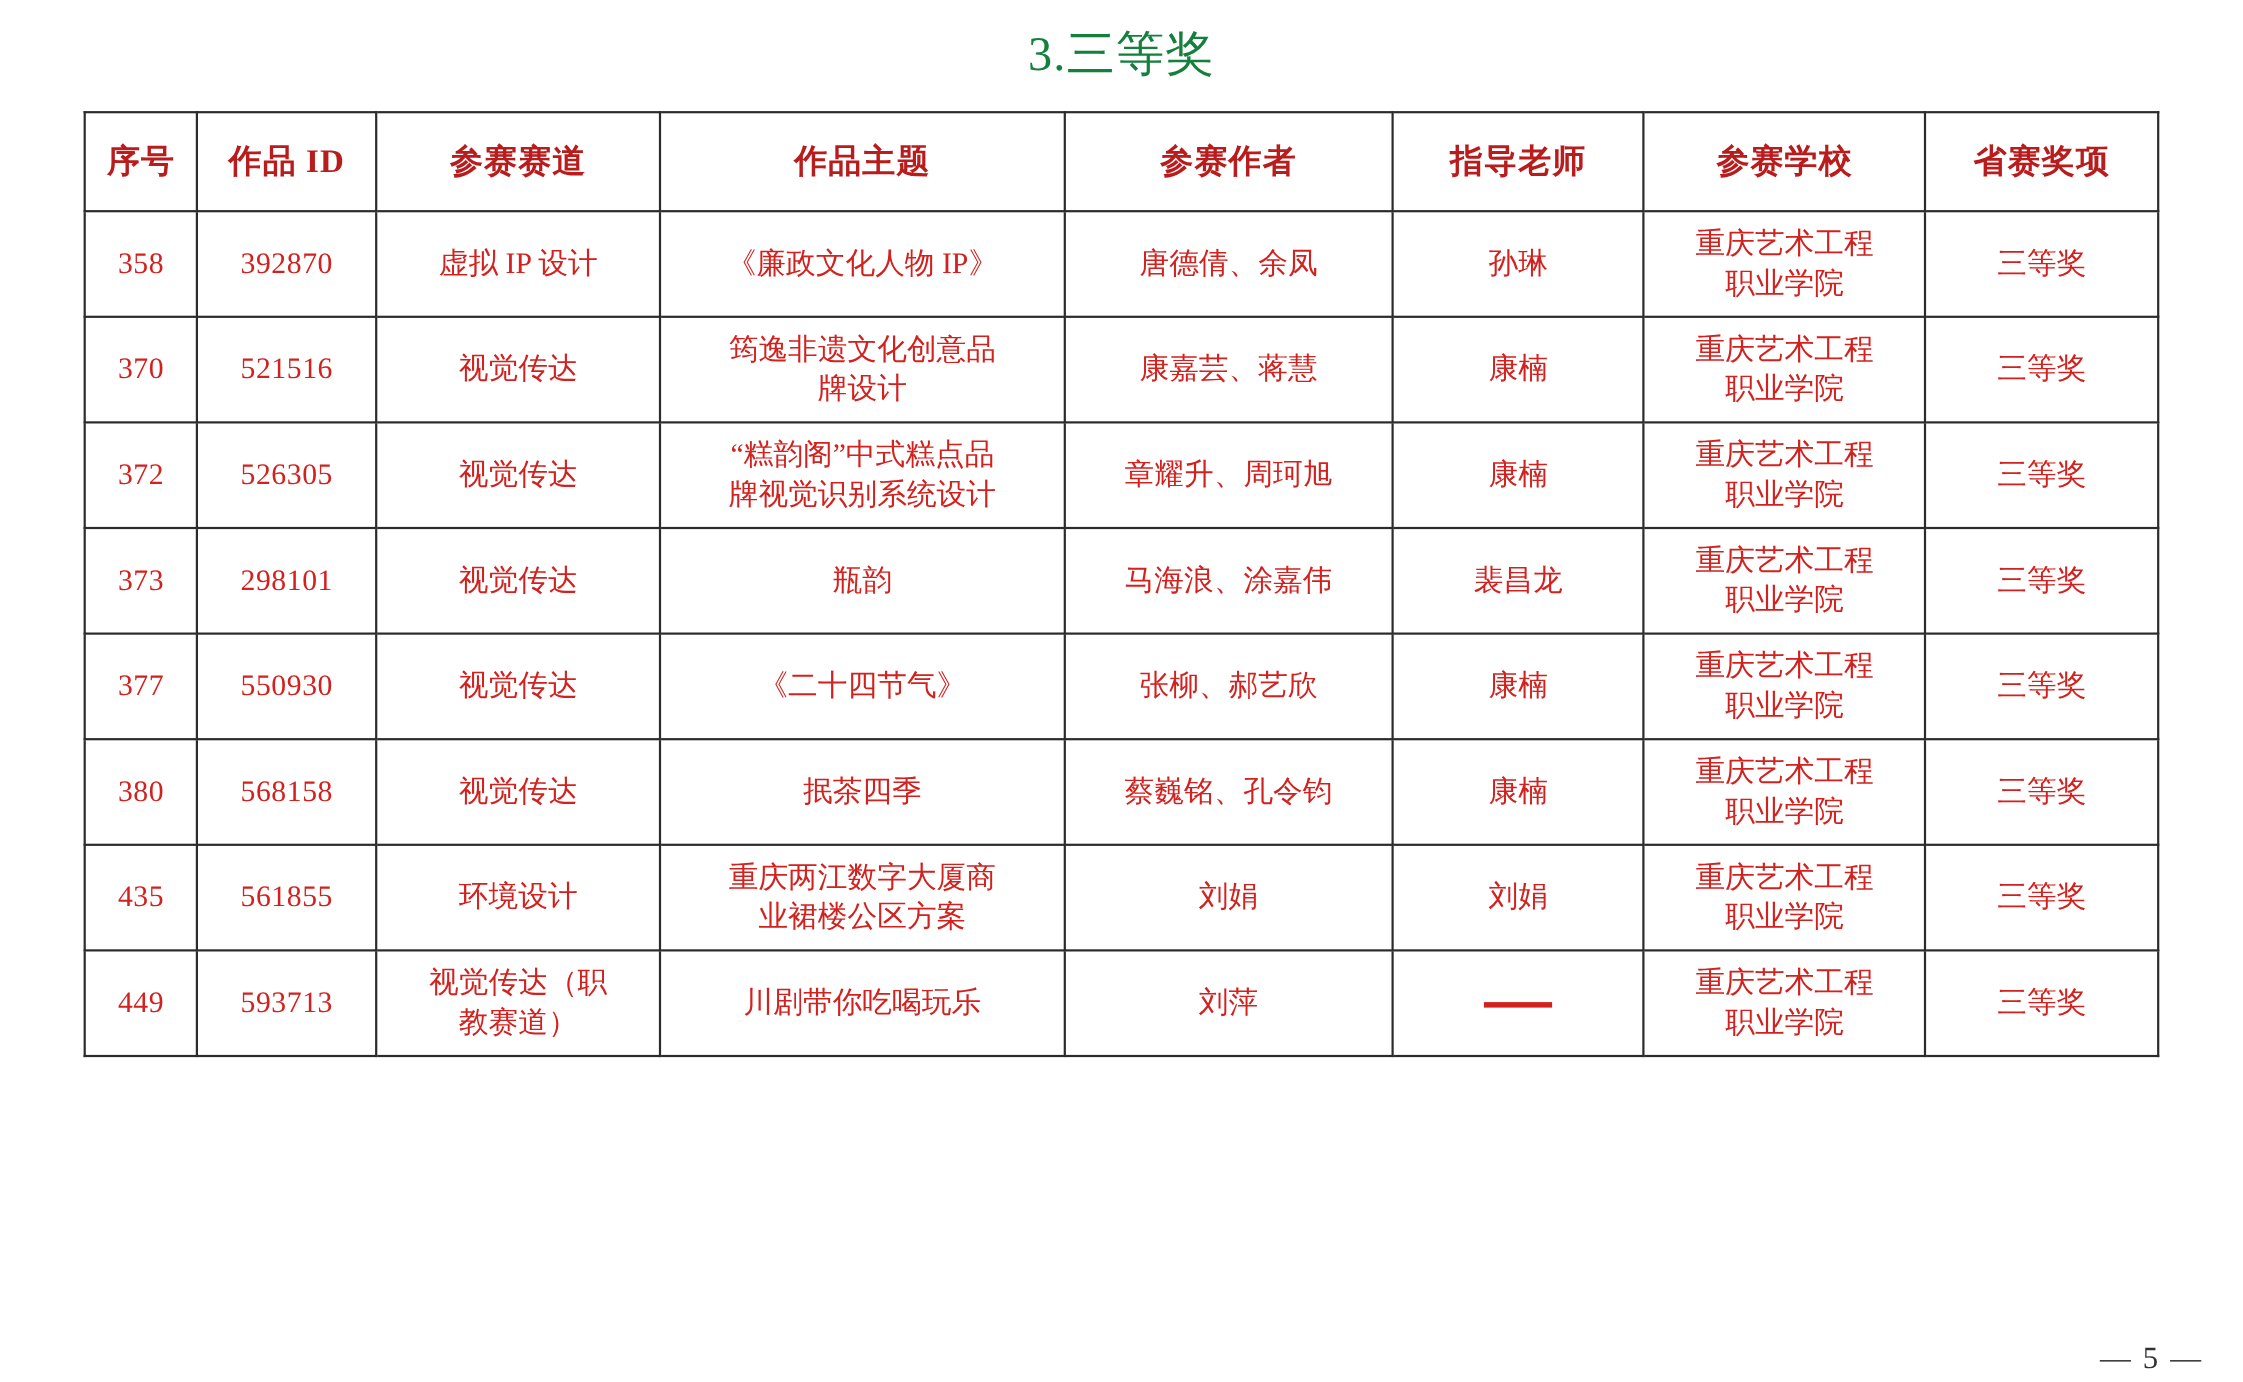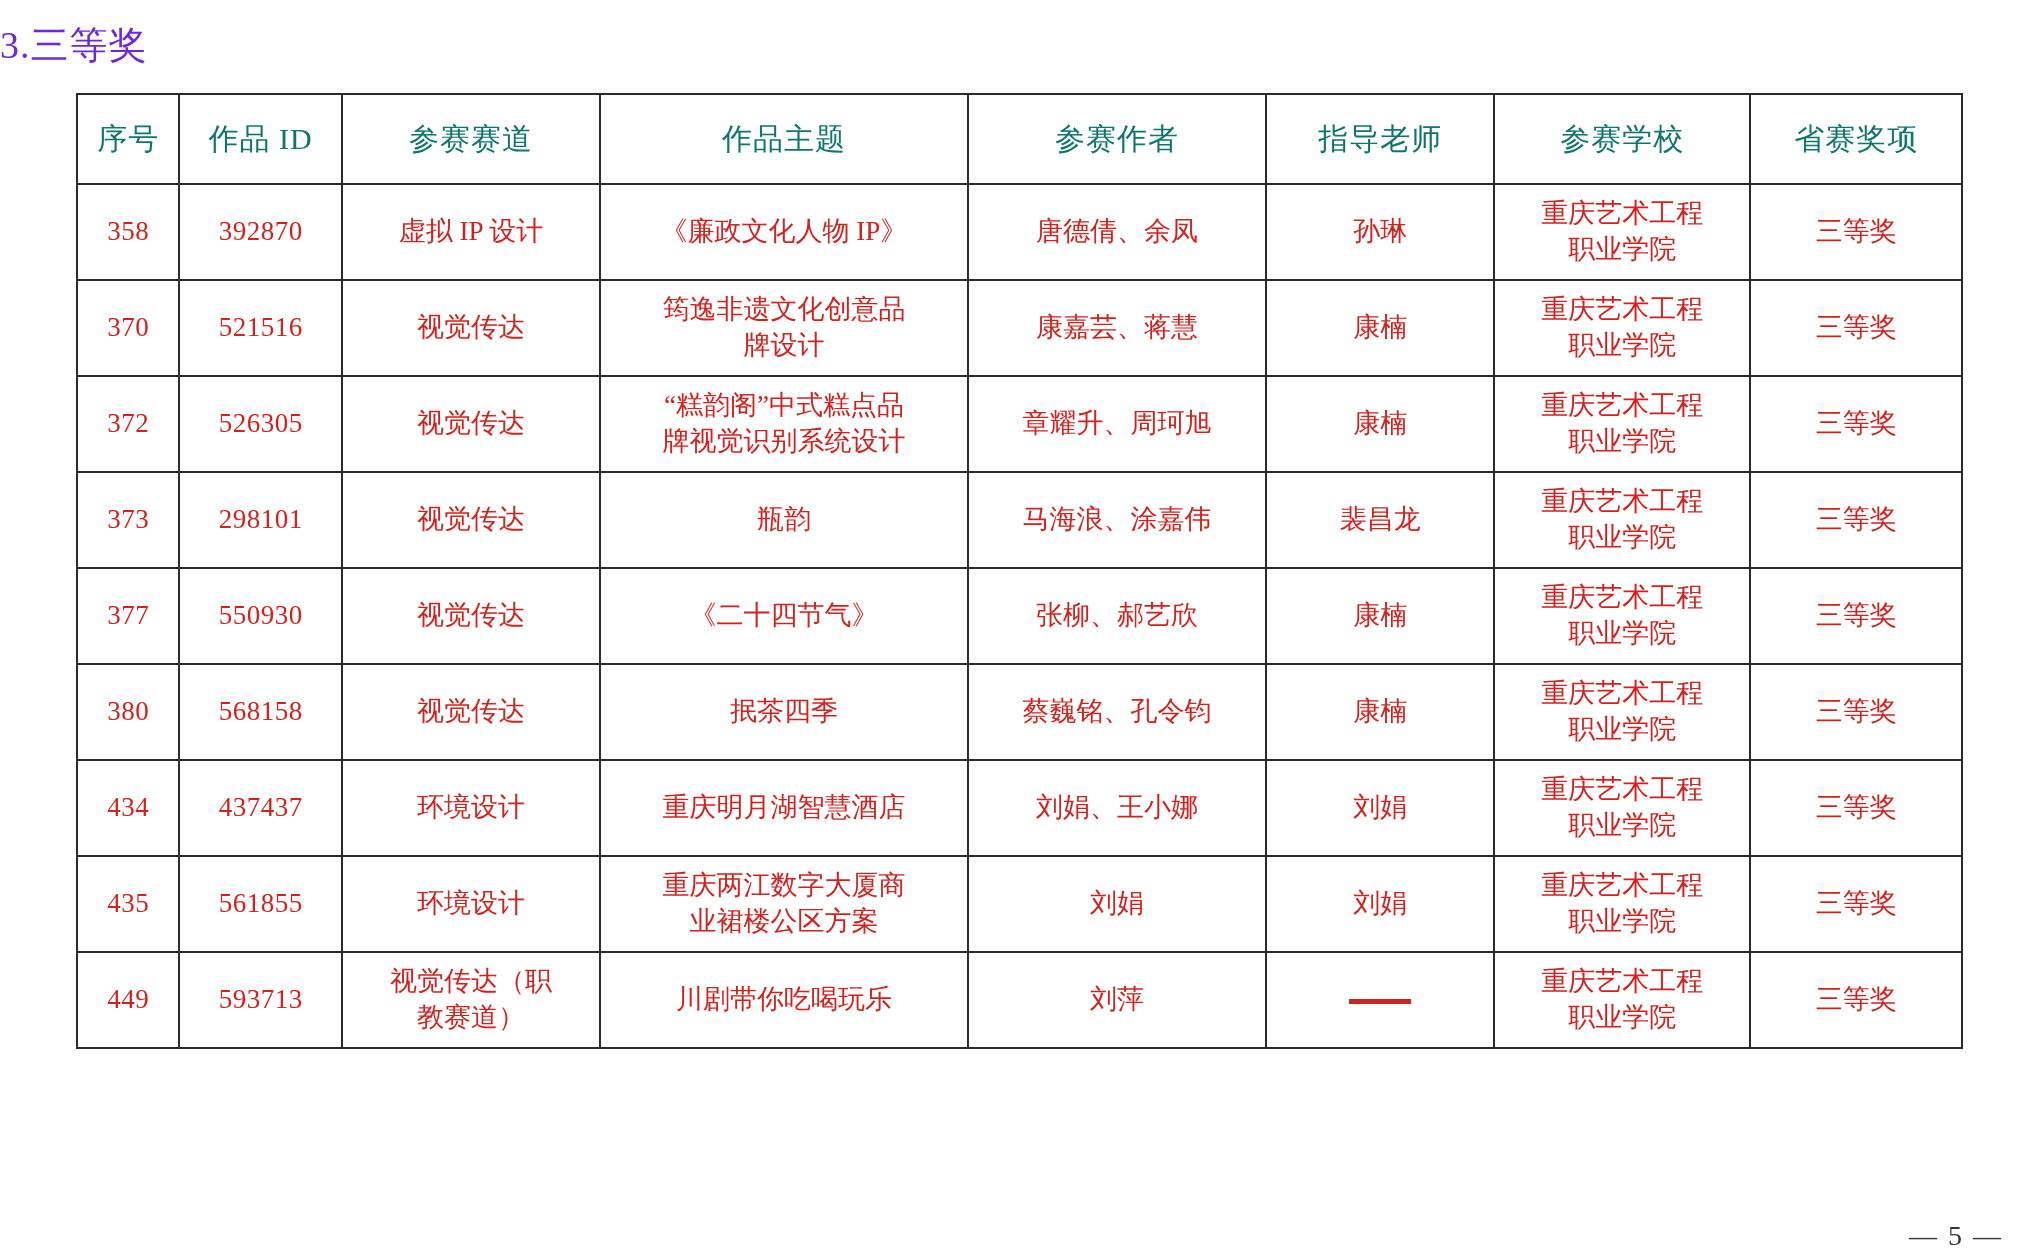--- a/index.html
+++ b/index.html
@@ -16,24 +16,24 @@
     overflow: hidden;
   }
   .page {
     position: relative;
     width: 2039px;
     height: 1256px;
     box-sizing: border-box;
     padding: 0;
   }
   .doc-title {
-    text-align: left;
-    font-size: 38px;
+    text-align: center;
+    font-size: 44px;
     font-weight: 500;
-    color: #6d28d9;
+    color: #15803d;
     letter-spacing: 1px;
     padding-top: 20px;
     padding-bottom: 22px;
     font-family: "Liberation Serif", "DejaVu Serif", serif;
   }
   .table-wrap {
     margin: 0 76px;
   }
   table.award-table {
     border-collapse: collapse;
@@ -44,22 +44,22 @@
   table.award-table th,
   table.award-table td {
     border: 2px solid #2b2b2b;
     text-align: center;
     vertical-align: middle;
     padding: 6px 6px;
     line-height: 1.32;
     font-size: 27px;
   }
   table.award-table thead th {
-    color: #0f766e;
-    font-weight: 400;
+    color: #b91c1c;
+    font-weight: 700;
     font-size: 30px;
     height: 76px;
     letter-spacing: 1px;
   }
   table.award-table tbody td {
     color: #d2221f;
     font-weight: 400;
     height: 82px;
   }
   td.num, td.workid {
@@ -191,31 +191,20 @@
           <td class="workid">568158</td>
           <td class="cell-multi">视觉传达</td>
           <td class="cell-multi">抿茶四季</td>
           <td>蔡巍铭、孔令钧</td>
           <td>康楠</td>
           <td class="school cell-multi">重庆艺术工程
 职业学院</td>
           <td>三等奖</td>
         </tr>
         <tr>
-          <td class="num">434</td>
-          <td class="workid">437437</td>
-          <td class="cell-multi">环境设计</td>
-          <td class="cell-multi">重庆明月湖智慧酒店</td>
-          <td>刘娟、王小娜</td>
-          <td>刘娟</td>
-          <td class="school cell-multi">重庆艺术工程
-职业学院</td>
-          <td>三等奖</td>
-        </tr>
-        <tr>
           <td class="num">435</td>
           <td class="workid">561855</td>
           <td class="cell-multi">环境设计</td>
           <td class="cell-multi">重庆两江数字大厦商
 业裙楼公区方案</td>
           <td>刘娟</td>
           <td>刘娟</td>
           <td class="school cell-multi">重庆艺术工程
 职业学院</td>
           <td>三等奖</td>

